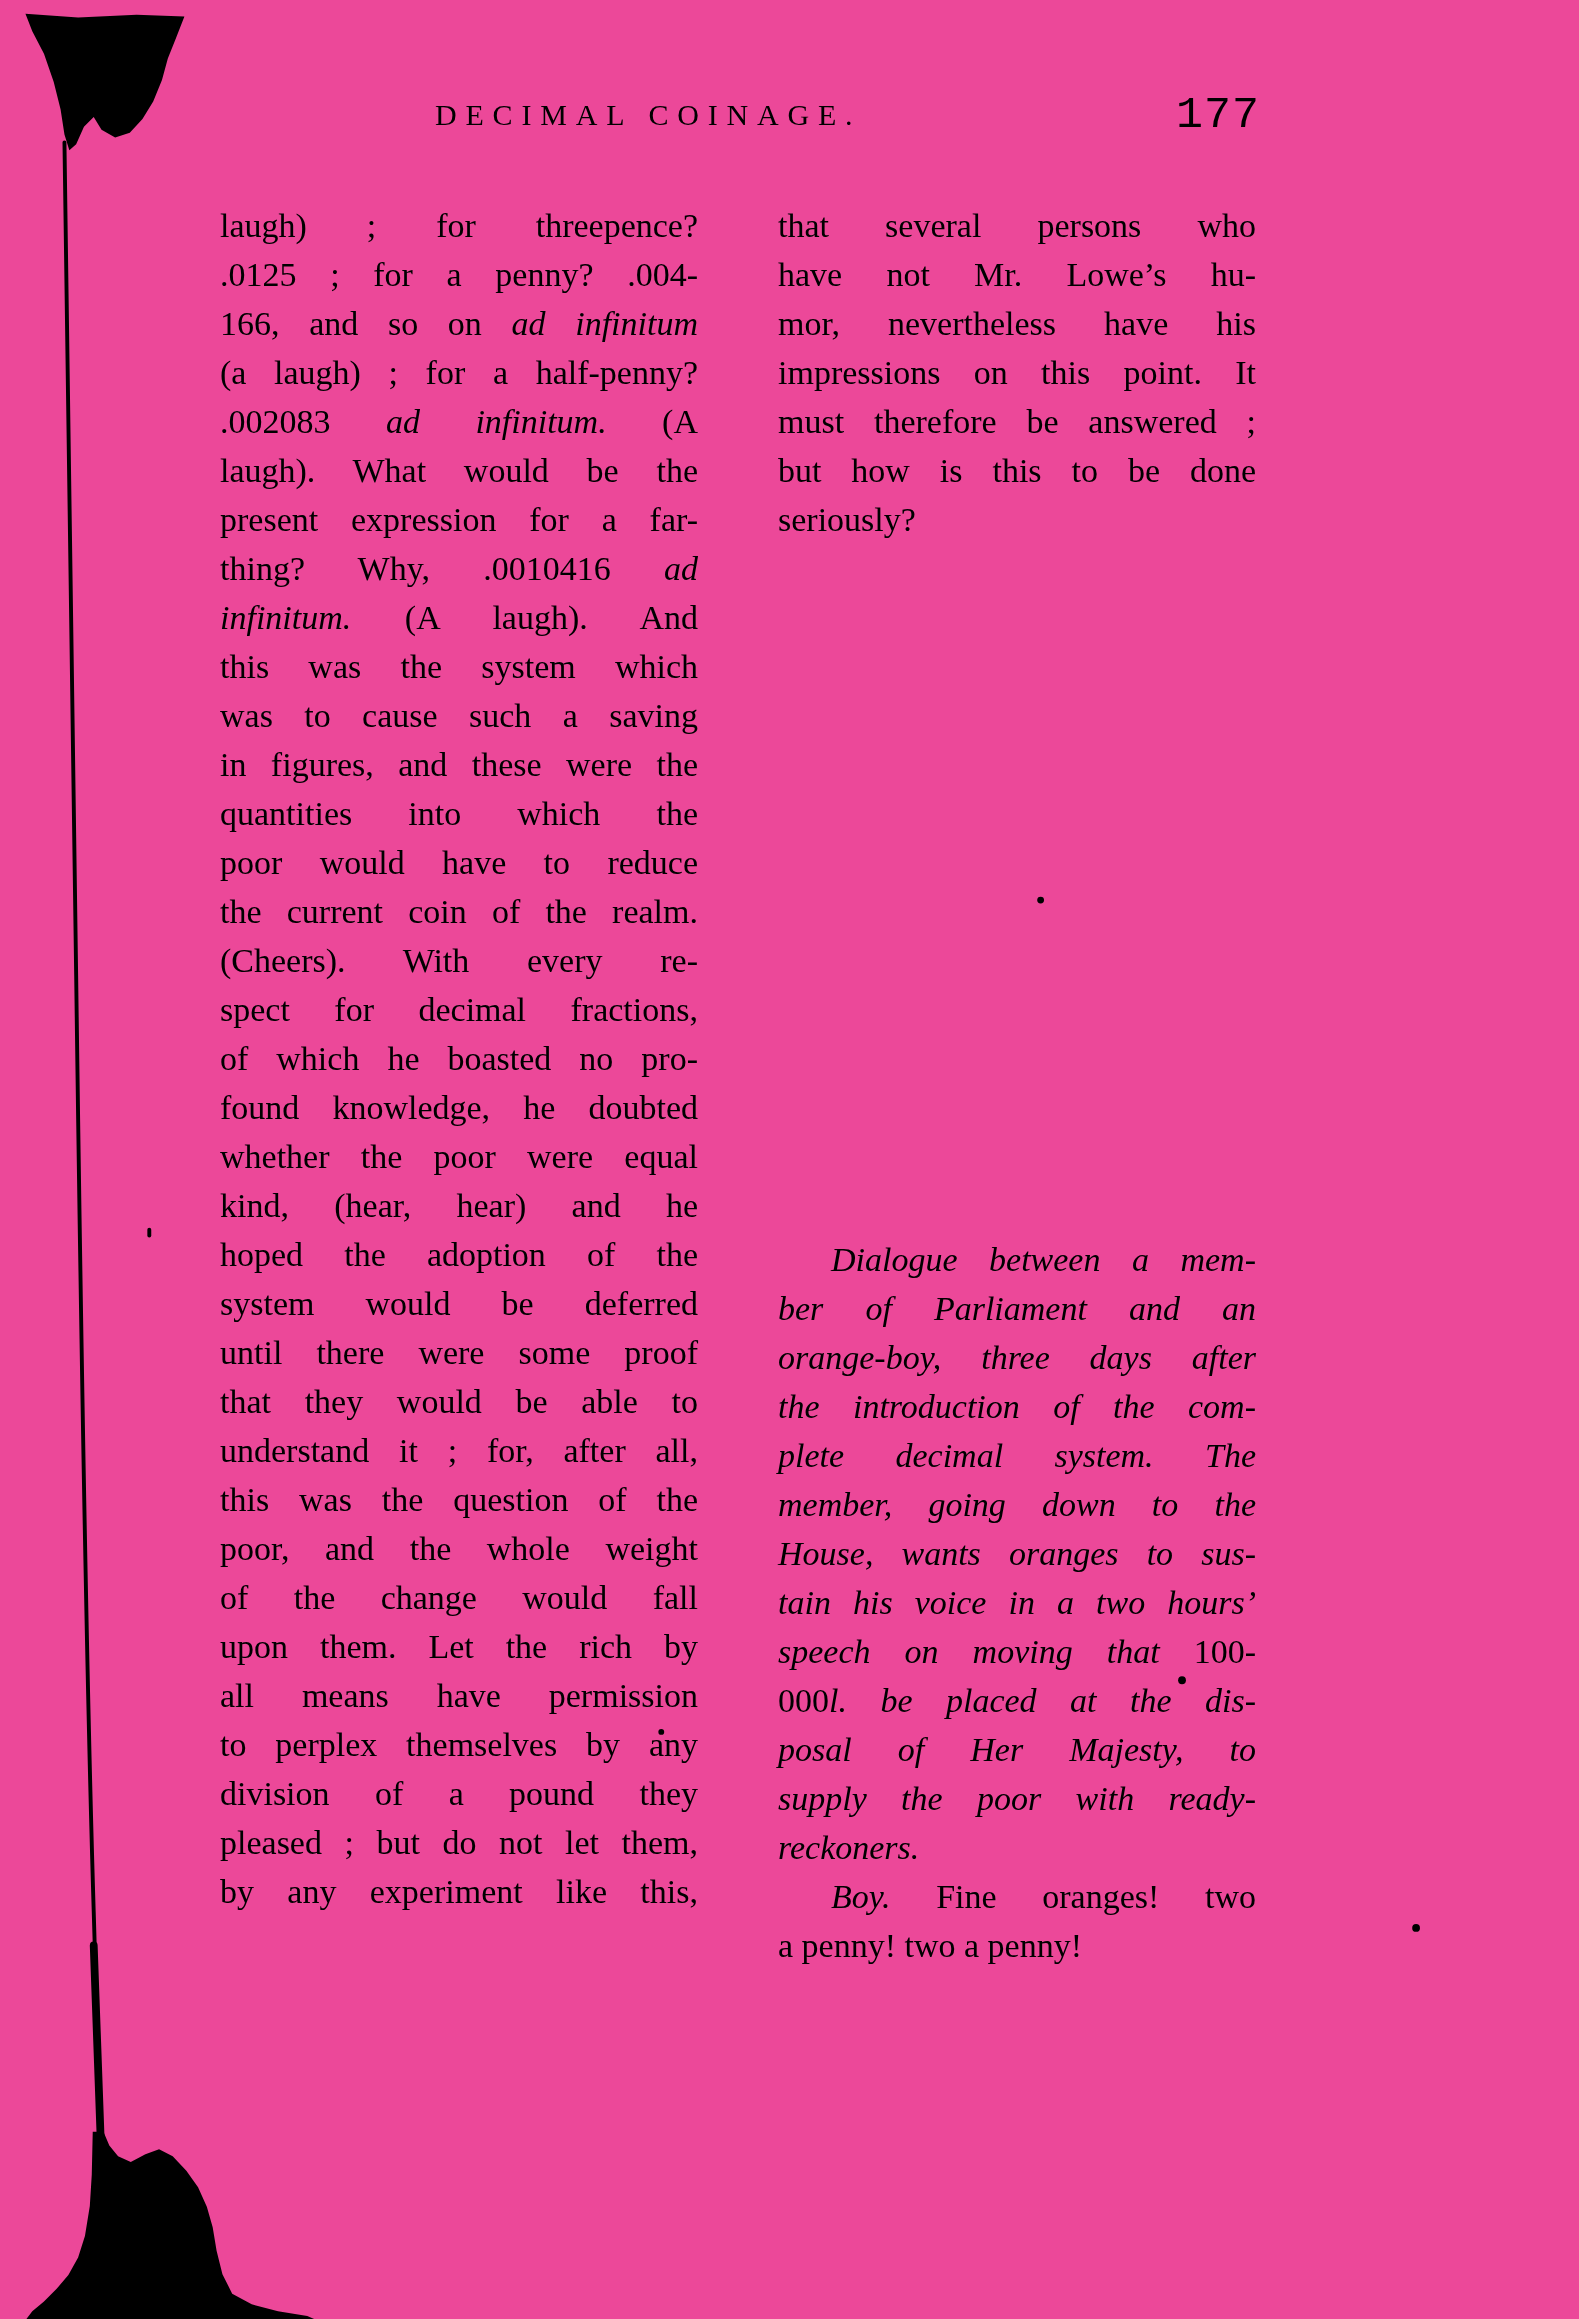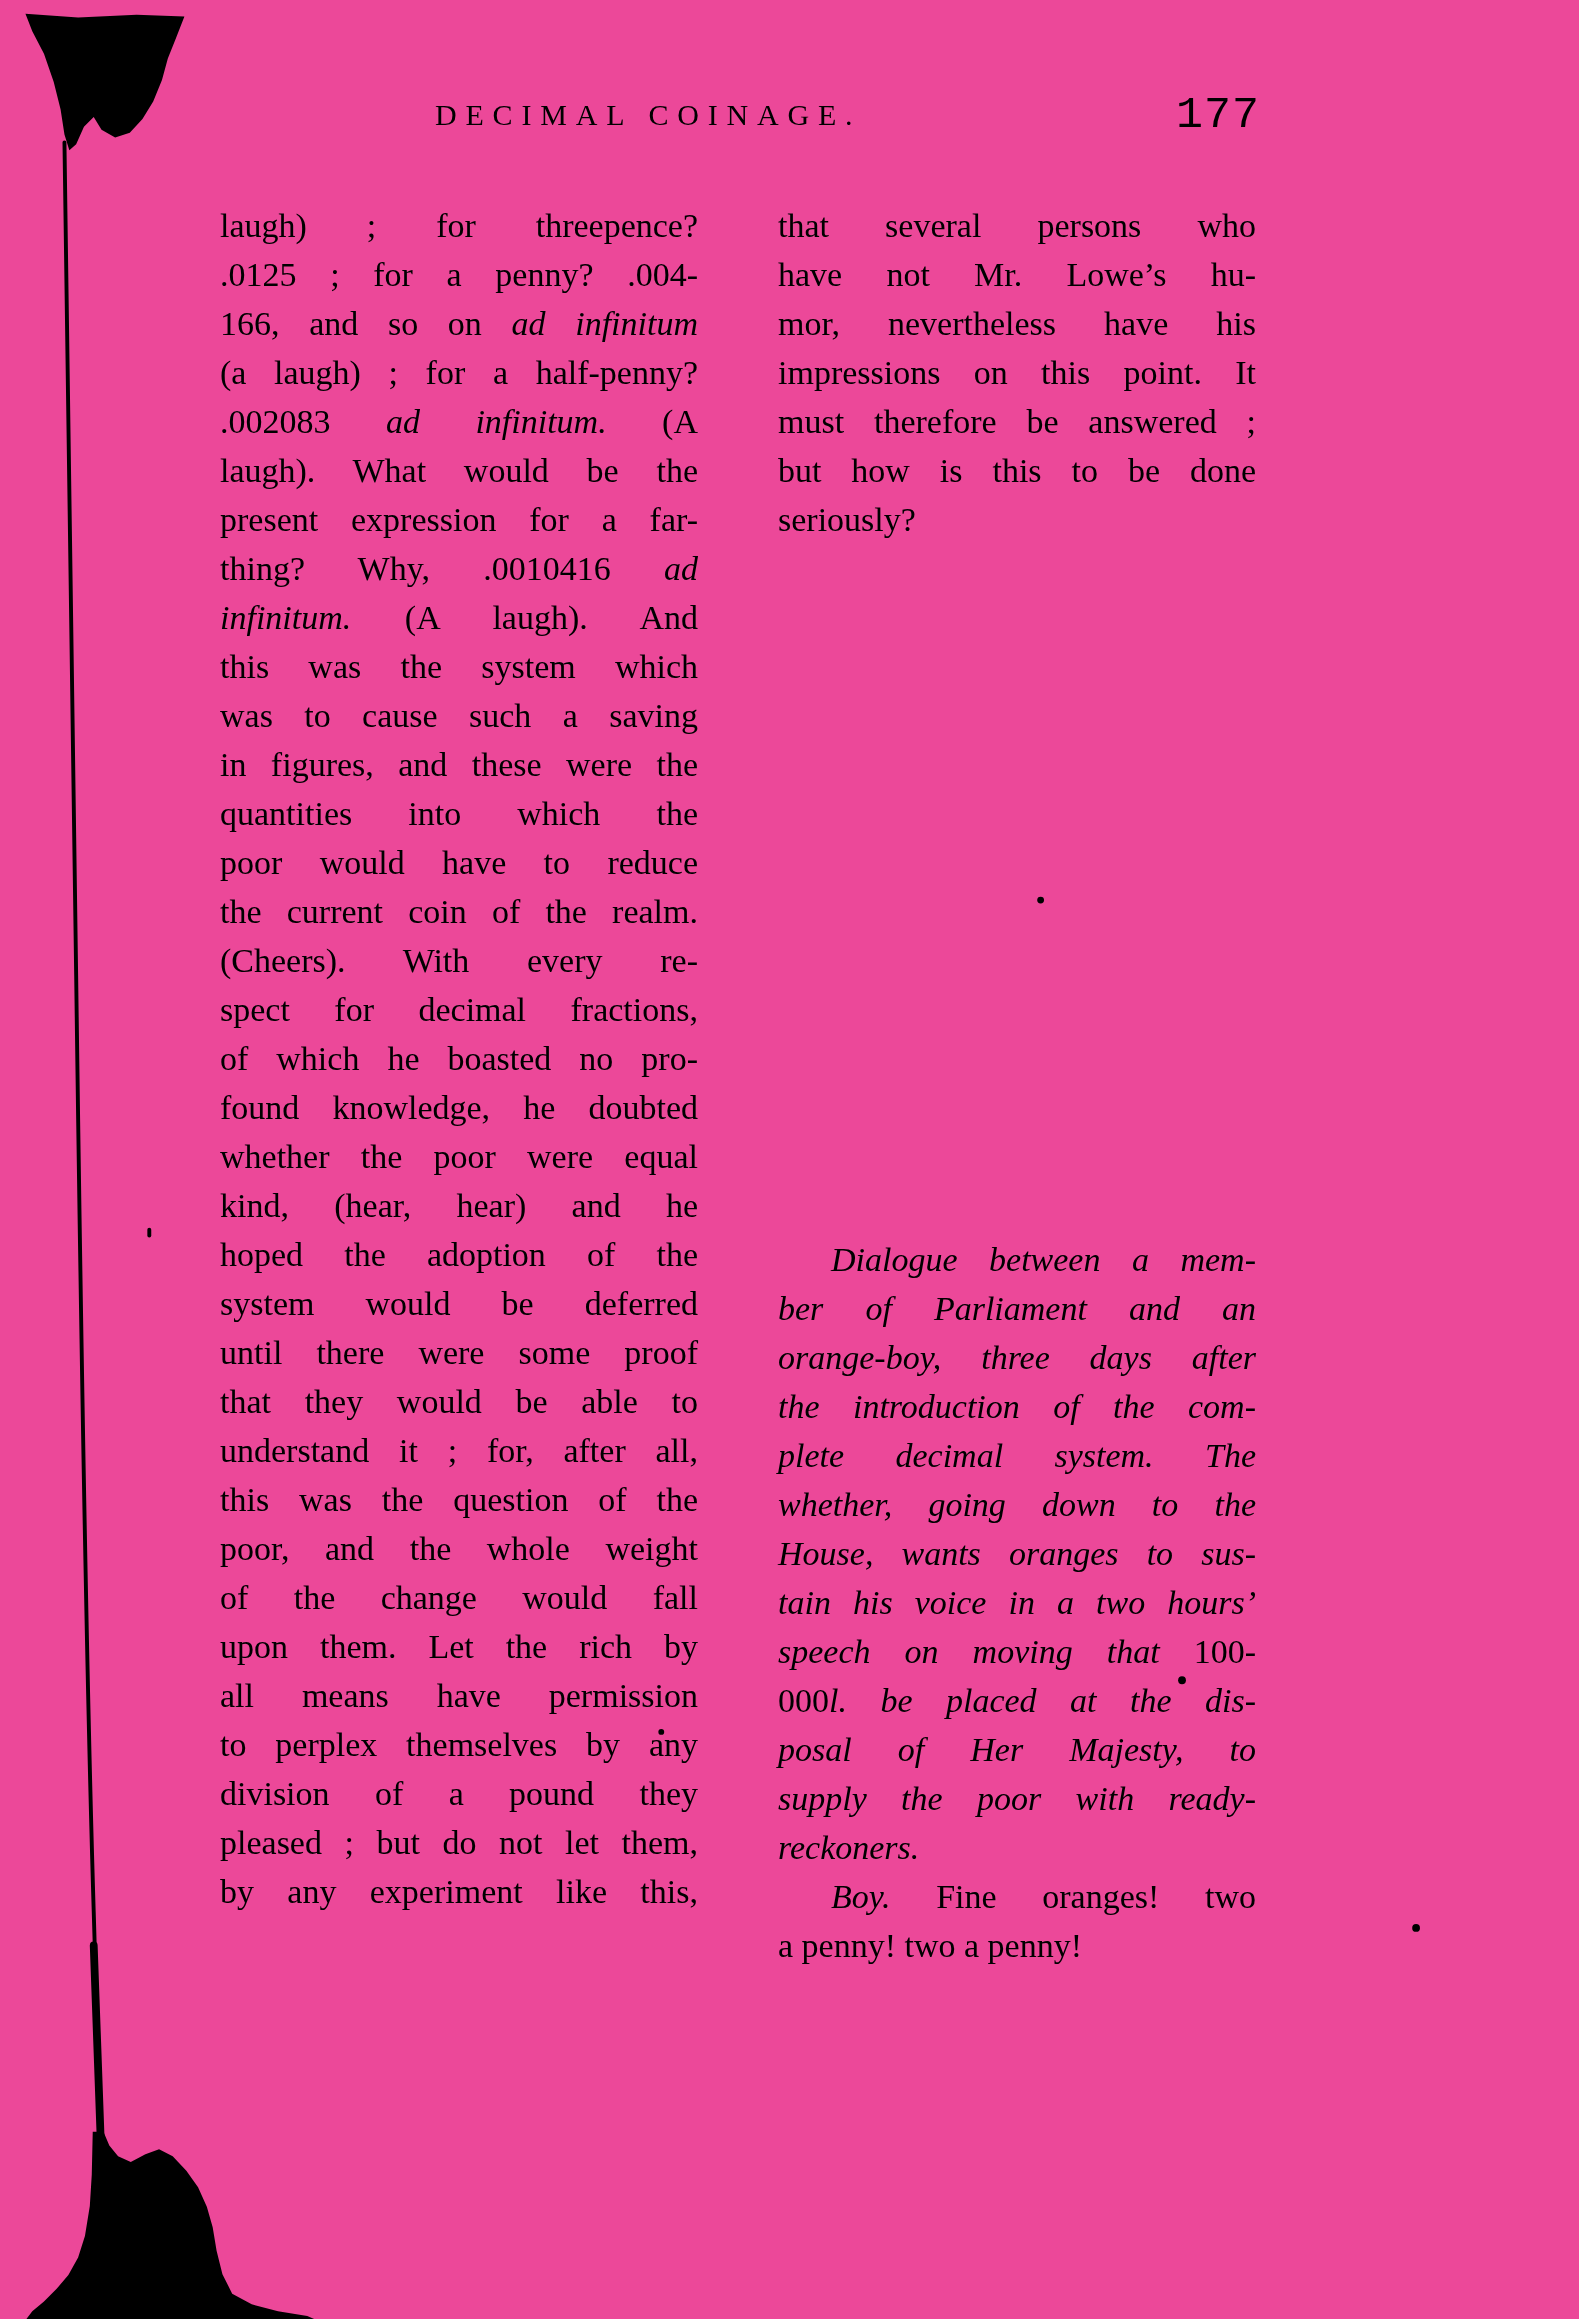--- a/index.html
+++ b/index.html
@@ -106,21 +106,21 @@
       <div class="line"><span>but how is this to be done</span></div>
       <div class="line nj"><span>seriously?</span></div>
     </div>
 
   <div class="col col-right-2">
       <div class="line ind"><em>Dialogue between a mem-</em></div>
       <div class="line"><em>ber of Parliament and an</em></div>
       <div class="line"><em>orange-boy, three days after</em></div>
       <div class="line"><em>the introduction of the com-</em></div>
       <div class="line"><em>plete decimal system. The</em></div>
-      <div class="line"><em>whether, going down to the</em></div>
+      <div class="line"><em>member, going down to the</em></div>
       <div class="line"><em>House, wants oranges to sus-</em></div>
       <div class="line"><em>tain his voice in a two hours’</em></div>
       <div class="line"><em>speech on moving that </em><span>100-</span></div>
       <div class="line"><span>000</span><em>l. be placed at the dis-</em></div>
       <div class="line"><em>posal of Her Majesty, to</em></div>
       <div class="line"><em>supply the poor with ready-</em></div>
       <div class="line nj"><em>reckoners.</em></div>
       <div class="line ind"><em>Boy.</em><span> Fine oranges! two</span></div>
       <div class="line nj"><span>a penny! two a penny!</span></div>
     </div>

